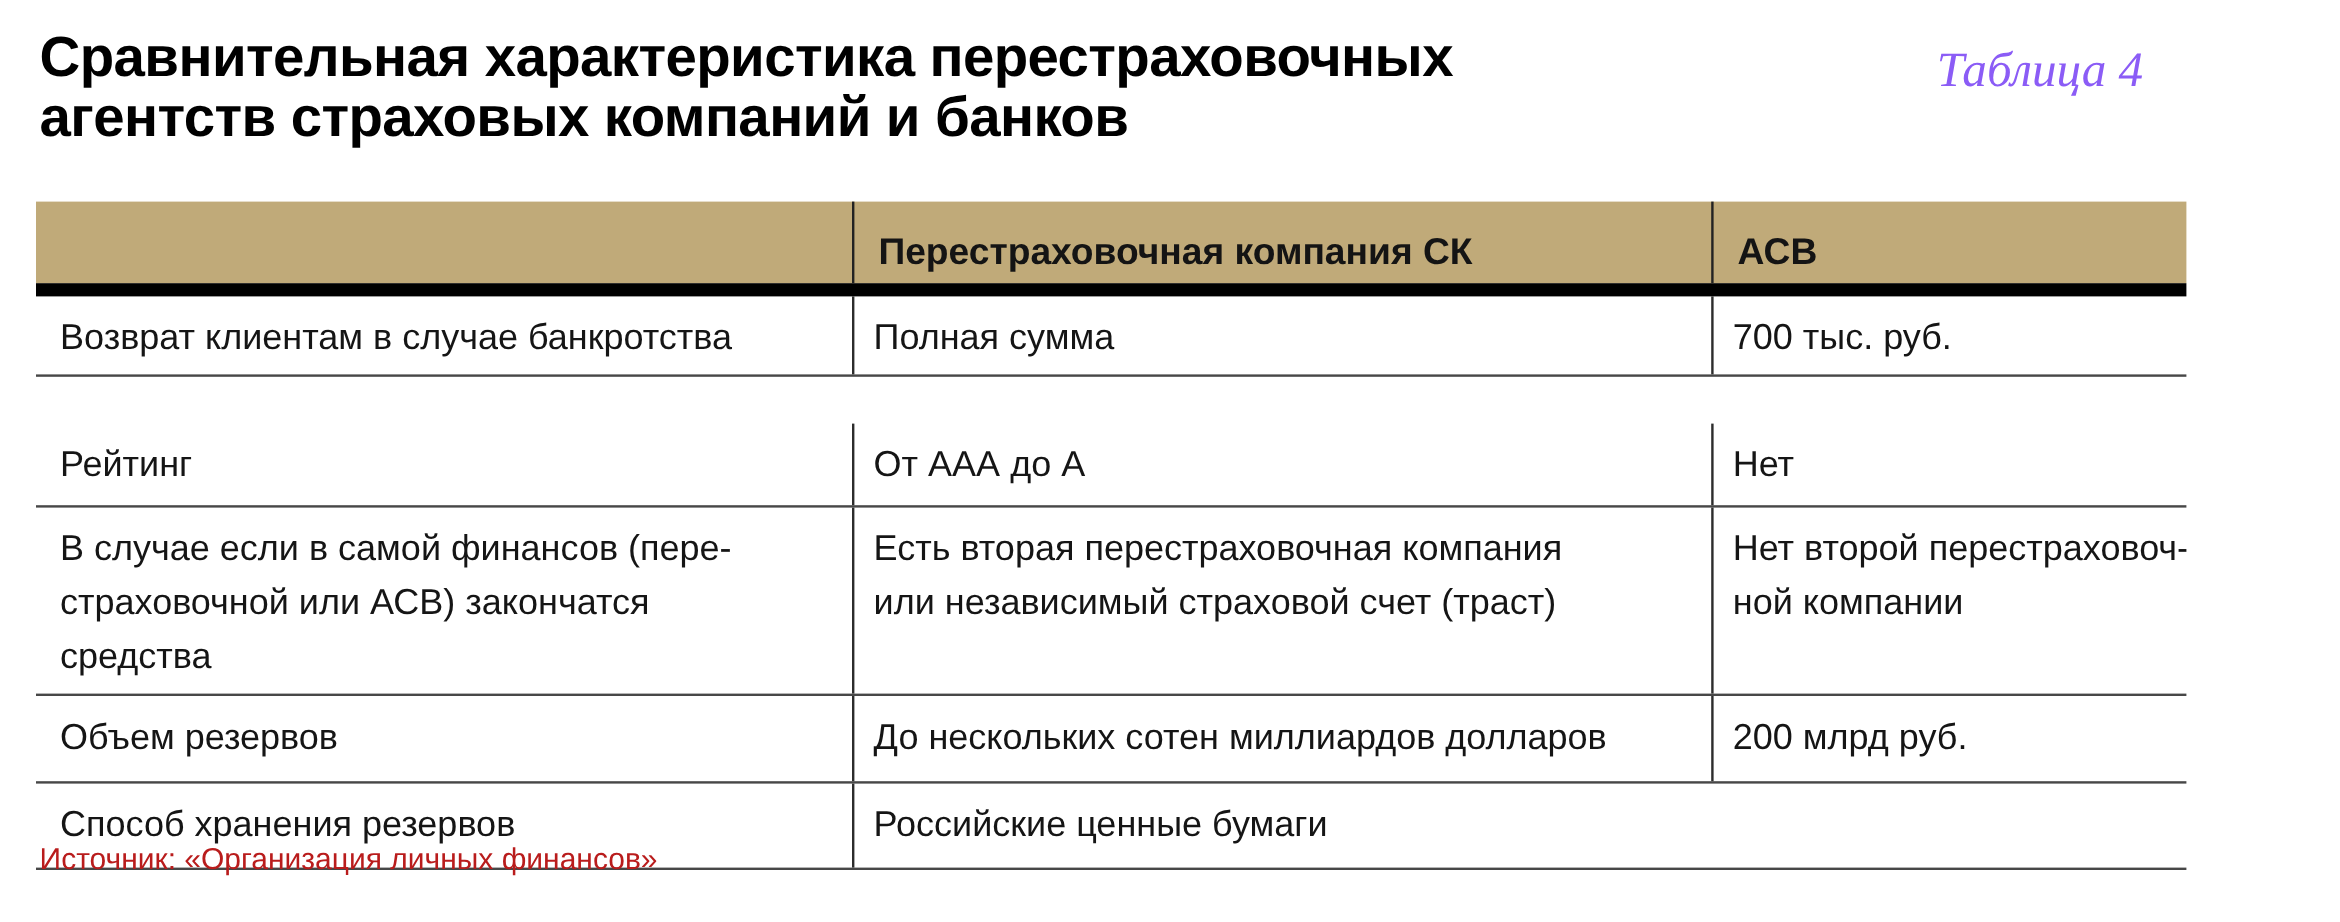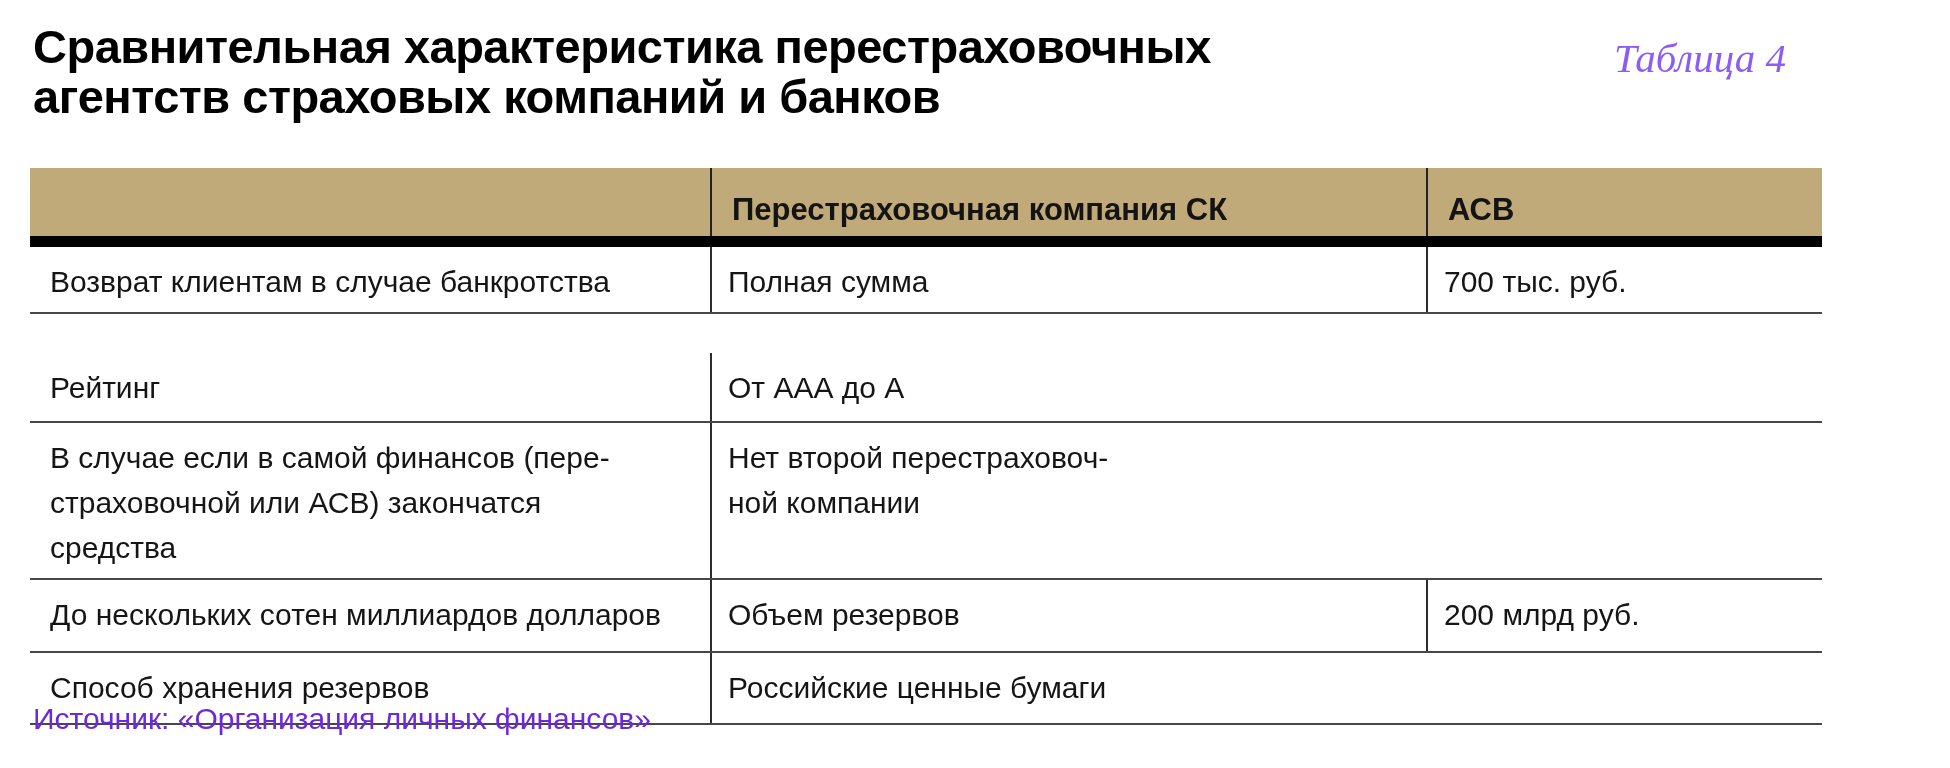--- a/index.html
+++ b/index.html
@@ -75,22 +75,22 @@
   .trow .cell + .cell { border-left: 2px solid #2c2c2c; padding-left: 16px; }
   .trow.r0 { min-height: 61px; }
   .trow.r1 { min-height: 70px; margin-top: 39px; }
   .trow.r2 { min-height: 154px; }
   .trow.r3 { min-height: 73px; }
   .trow.r4 { min-height: 72px; }
   .source-note {
     position: absolute;
     left: 33px;
     top: 702px;
-    font-size: 30px;
-    color: #6d28d9;
+    font-size: 25px;
+    color: #b91c1c;
     text-align: center;
   }
 </style>
 </head>
 <body>
 
 <div class="canvas">
 
   <h1 class="page-title">
     <span>Сравнительная характеристика перестраховочных</span>
@@ -111,33 +111,36 @@
 
     <div class="grid-row trow r0">
       <div class="cell">Возврат клиентам в случае банкротства</div>
       <div class="cell">Полная сумма</div>
       <div class="cell">700 тыс. руб.</div>
     </div>
 
     <div class="grid-row trow r1">
       <div class="cell">Рейтинг</div>
       <div class="cell">От ААА до А</div>
+      <div class="cell">Нет</div>
     </div>
 
     <div class="grid-row trow r2">
       <div class="cell">В случае если в самой финансов (пере-
 страховочной или АСВ) закончатся
 средства</div>
+      <div class="cell">Есть вторая перестраховочная компания
+или независимый страховой счет (траст)</div>
       <div class="cell">Нет второй перестраховоч-
 ной компании</div>
     </div>
 
     <div class="grid-row trow r3">
+      <div class="cell">Объем резервов</div>
       <div class="cell">До нескольких сотен миллиардов долларов</div>
-      <div class="cell">Объем резервов</div>
       <div class="cell">200 млрд руб.</div>
     </div>
 
     <div class="grid-row trow r4">
       <div class="cell">Способ хранения резервов</div>
       <div class="cell">Российские ценные бумаги</div>
     </div>
 
   </div>
 

